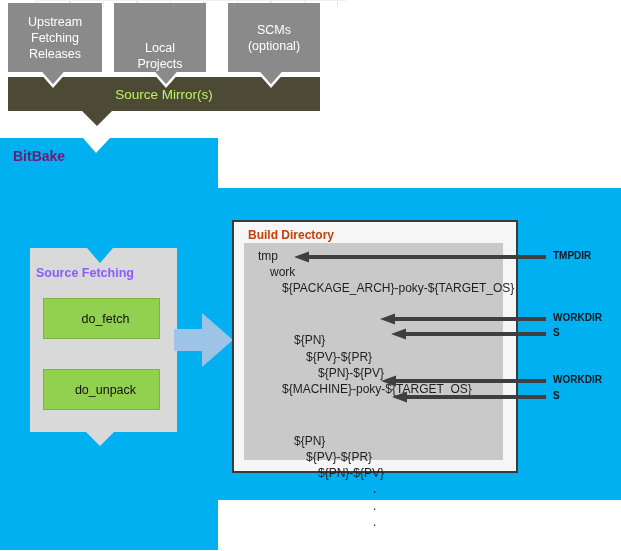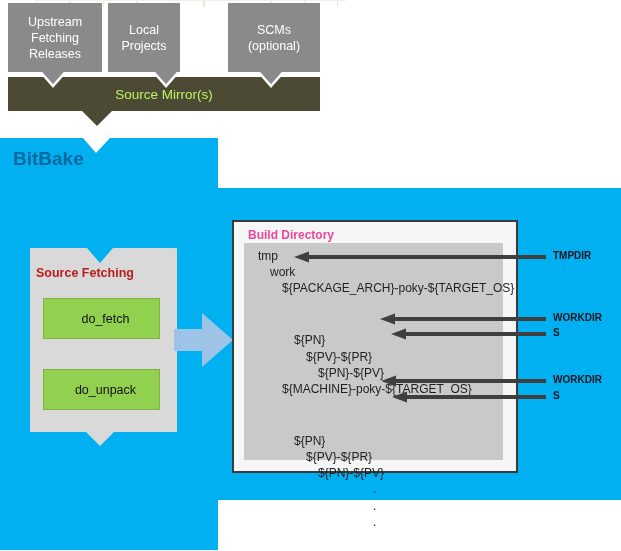--- a/index.html
+++ b/index.html
@@ -18,62 +18,62 @@
   }
 
   
   .src-box{
     background:#8a8a8a;color:#ffffff;text-align:center;
     font-size:12.5px;line-height:1.28;
     display:flex;align-items:center;justify-content:center;
   }
   .src-box .inner{width:76px;}
   #box-upstream{left:8px;top:3px;width:94px;height:69px;}
-  #box-local{left:108px;top:3px;width:72px;height:69px;}
+  #box-local{left:114px;top:3px;width:92px;height:69px;align-items:flex-end;}
   #box-scms{left:228px;top:3px;width:92px;height:69px;}
 
   
   #mirror-bar{
     left:8px;top:77px;width:312px;height:34px;background:#4c4a35;
     color:#bef264;font-size:13.5px;display:flex;align-items:center;justify-content:center;
   }
 
   
   #bitbake-region{
     left:0;top:138px;width:621px;height:412px;background:#00b0f0;
     clip-path:polygon(0 0,83px 0,96px 15px,110px 0,218px 0,218px 50px,
                       621px 50px,621px 362px,218px 362px,218px 412px,0 412px);
   }
   #bitbake-label{
-    left:13px;top:148px;font-size:19px;font-weight:bold;color:#0369a1;
+    left:13px;top:148px;font-size:14px;font-weight:bold;color:#701a75;
   }
 
   
   #source-fetching-box{
     left:30px;top:248px;width:147px;height:184px;background:#d9d9d9;
     clip-path:polygon(0 0,57px 0,70px 15px,83px 0,147px 0,147px 184px,0 184px);
   }
   #source-fetching-title{
-    left:36px;top:266px;font-size:12.5px;font-weight:bold;color:#b91c1c;
+    left:36px;top:266px;font-size:12.5px;font-weight:bold;color:#8b5cf6;
   }
   .task-box{
     left:43px;width:117px;height:41px;background:#92d050;border:1px solid #7fb23f;
     box-sizing:border-box;display:flex;align-items:center;justify-content:center;
     font-size:12.5px;color:#111;padding-left:8px;
   }
   #task-do-fetch{top:298px;}
   #task-do-unpack{top:369px;}
 
   
   #build-directory-box{
     left:232px;top:220px;width:286px;height:253px;background:#f6f6f6;
     border:2px solid #3a3a3a;box-sizing:border-box;
   }
   #build-directory-title{
-    left:248px;top:228px;font-size:12px;font-weight:bold;color:#ec4899;
+    left:248px;top:228px;font-size:12px;font-weight:bold;color:#c2410c;
   }
   #dir-tree-panel{left:244px;top:243px;width:259px;height:217px;background:#c9c9c9;}
   #dir-tree{left:246px;top:248px;width:256px;font-size:12px;color:#1f1f1f;}
   .tree-row{line-height:16.15px;white-space:nowrap;height:16.15px;}
   .lvl0{padding-left:12px;}  .lvl1{padding-left:24px;}
   .lvl2{padding-left:36px;}  .lvl3{padding-left:48px;margin-top:36px;}
   .lvl4{padding-left:60px;}  .lvl5{padding-left:72px;}
   .lvl6{padding-left:127px;}
 
   

